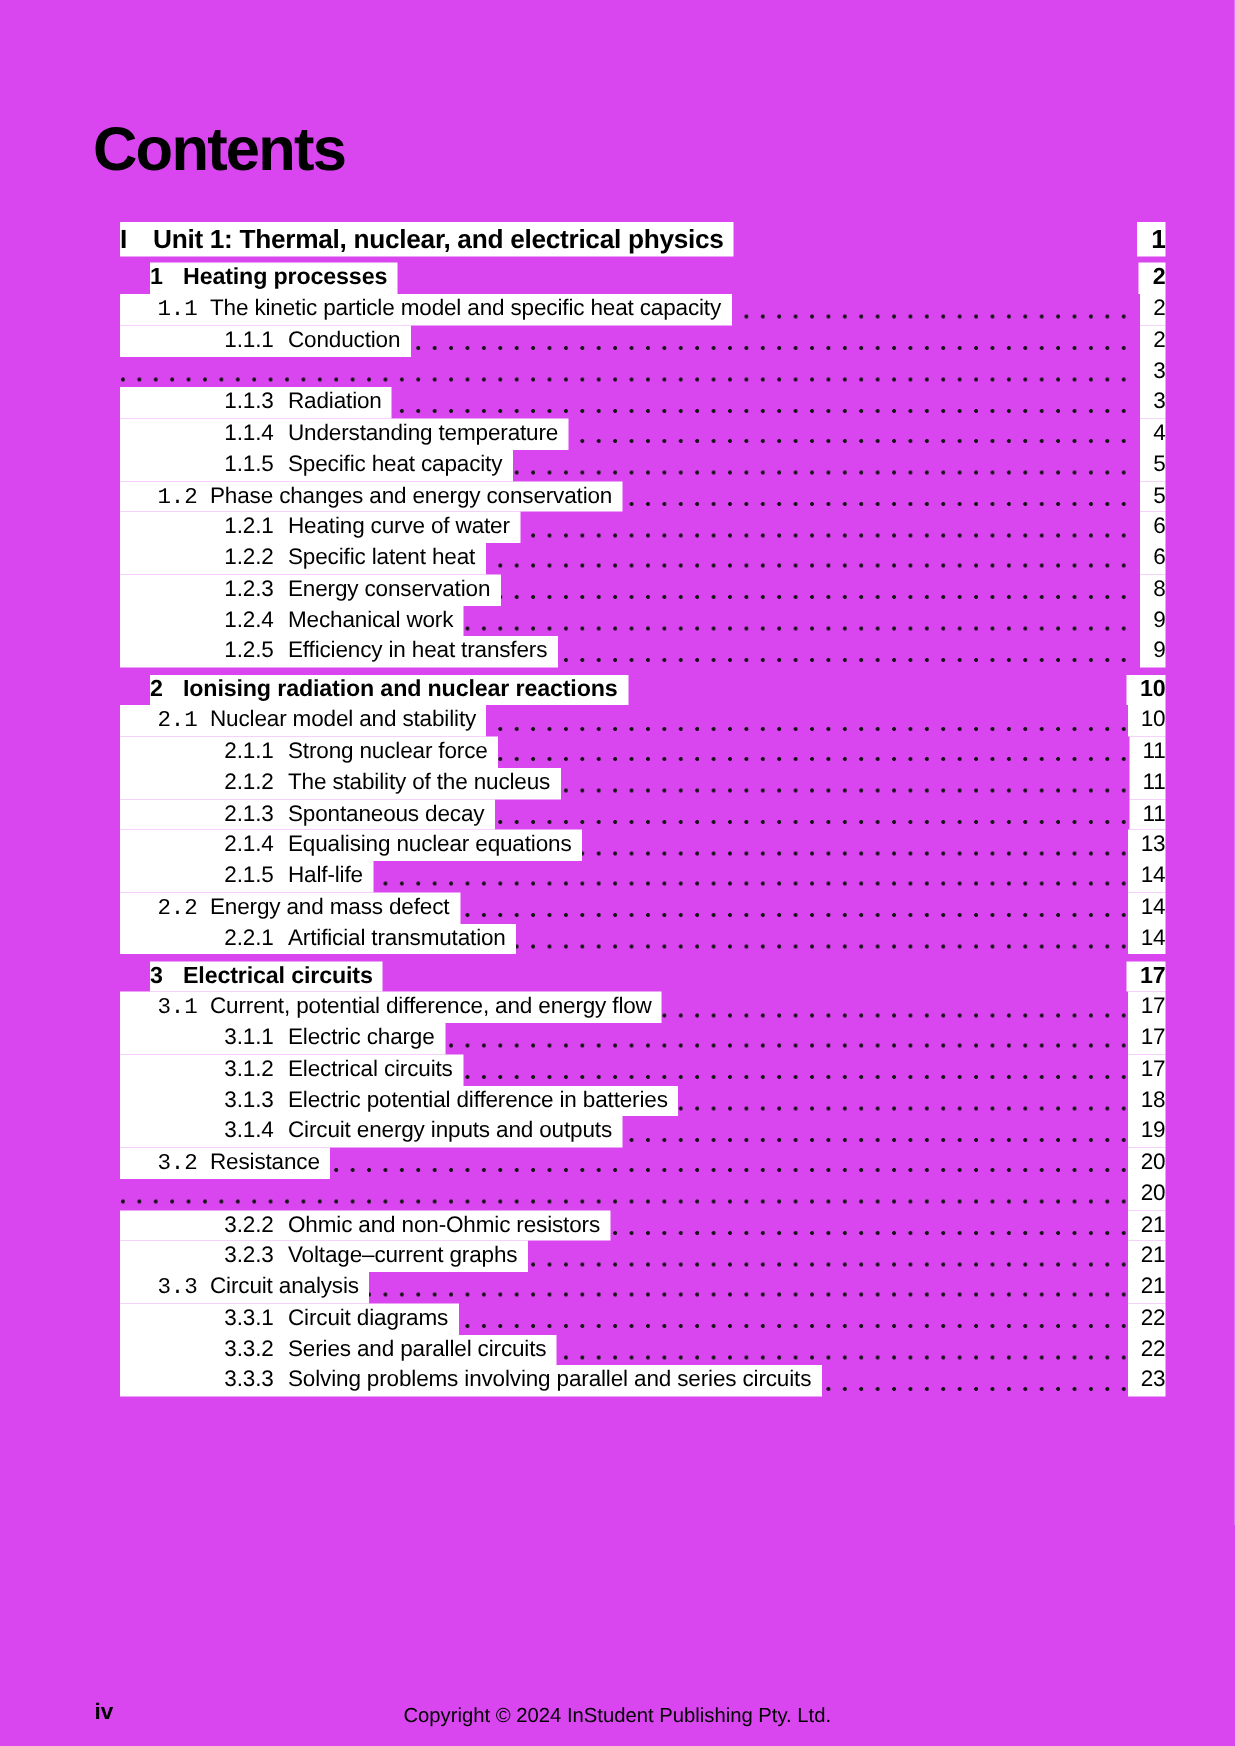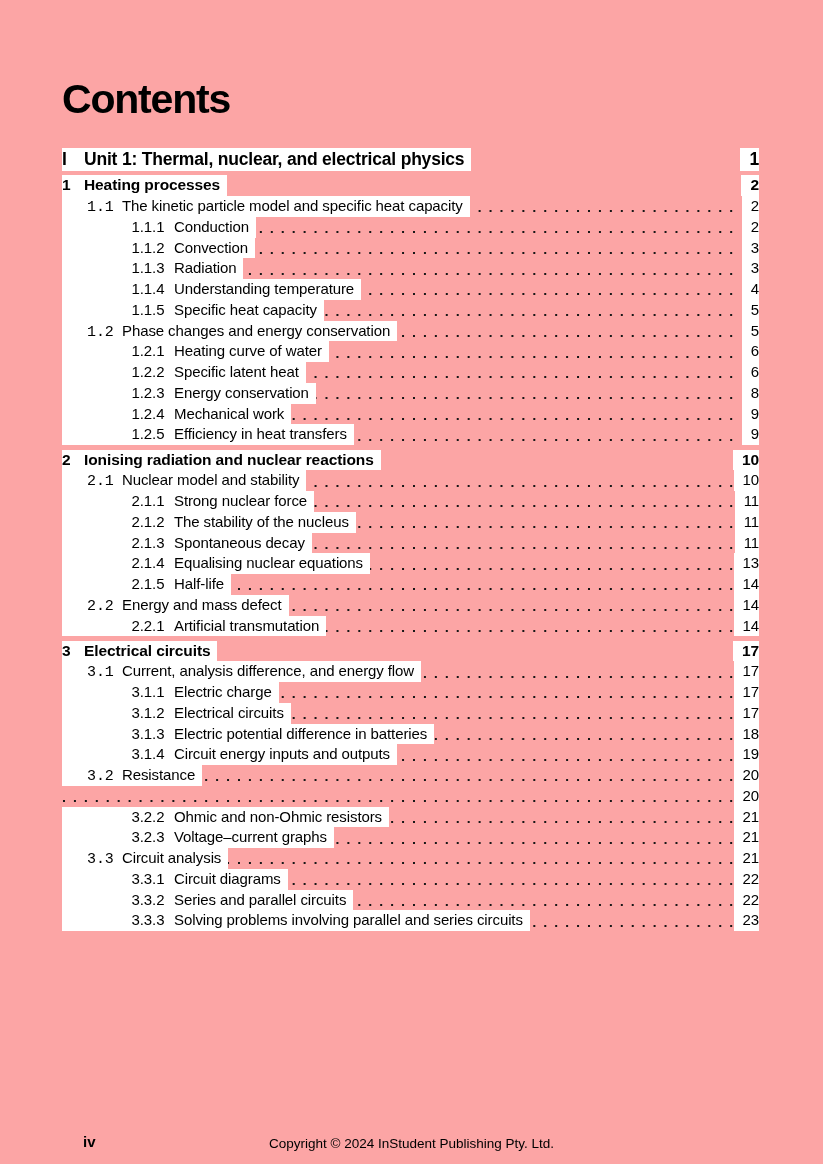--- a/index.html
+++ b/index.html
@@ -6,35 +6,35 @@
   body {
     width: 823px; height: 1164px;
     background: #ffffff;
     font-family: "Liberation Sans", "DejaVu Sans", sans-serif;
     color: #000000;
     overflow: hidden;
   }
   .page {
     position: relative;
     width: 823px; height: 1164px;
-    background: #fca5a5;
+    background: #d946ef;
   }
   .doc-title {
     position: absolute;
     top: 78px; left: 62px;
     margin: 0;
     font-size: 41px;
     line-height: 42px;
     font-weight: bold;
     letter-spacing: -1.2px;
     white-space: nowrap;
   }
   .toc {
     position: absolute;
-    left: 62px; top: 148px;
+    left: 80px; top: 148px;
     width: 697px;
     font-size: 15px;
     letter-spacing: -0.1px;
   }
   .row {
     position: relative;
     height: 20.75px;
     line-height: 20.75px;
     display: flex;
     white-space: nowrap;
@@ -67,38 +67,38 @@
     height: 23px;
     line-height: 23px;
     font-weight: bold;
     font-size: 17.5px;
     letter-spacing: -0.2px;
   }
   .row.chapter {
     font-weight: bold;
     font-size: 15.5px;
     margin-top: 4.4px;
+    margin-left: 20px;
   }
   .row.part .num, .row.chapter .num { width: 22px; }
   .row.section .cover { padding-left: 25px; }
   .row.section .num { width: 35px; font-family: Liberation Mono, monospace; }
   .row.subsection .cover { padding-left: 60px; }
   .row.subsection .num { width: 52px; text-align: center; }
   .footer {
     position: absolute;
     left: 63px; right: 63px; top: 1133px;
     height: 24px;
     font-size: 13.5px;
   }
   .folio {
     position: absolute;
     left: 0; top: 0;
     font-weight: bold;
     font-size: 15px;
-    margin-left: 20px;
   }
   .copyright {
     position: absolute;
     left: 50%; top: 3px;
     transform: translateX(-50%);
     white-space: nowrap;
   }
 </style>
 </head>
 <body>
@@ -118,21 +118,20 @@
         <span class="cover"><span class="num">1.1</span><span class="ttl">The kinetic particle model and specific heat capacity</span></span>
         <span class="dots"></span>
         <span class="pg">2</span>
       </div>
       <div class="row subsection">
         <span class="cover"><span class="num">1.1.1</span><span class="ttl">Conduction</span></span>
         <span class="dots"></span>
         <span class="pg">2</span>
       </div>
       <div class="row subsection">
-        <span class="cover"><span class="num">1.1.2</span><span class="ttl">Convection</span></span>
         <span class="dots"></span>
         <span class="pg">3</span>
       </div>
       <div class="row subsection">
         <span class="cover"><span class="num">1.1.3</span><span class="ttl">Radiation</span></span>
         <span class="dots"></span>
         <span class="pg">3</span>
       </div>
       <div class="row subsection">
         <span class="cover"><span class="num">1.1.4</span><span class="ttl">Understanding temperature</span></span>
@@ -216,21 +215,21 @@
       <div class="row subsection">
         <span class="cover"><span class="num">2.2.1</span><span class="ttl">Artificial transmutation</span></span>
         <span class="dots"></span>
         <span class="pg">14</span>
       </div>
       <div class="row chapter">
         <span class="cover"><span class="num">3</span><span class="ttl">Electrical circuits</span></span>
         <span class="pg">17</span>
       </div>
       <div class="row section">
-        <span class="cover"><span class="num">3.1</span><span class="ttl">Current, analysis difference, and energy flow</span></span>
+        <span class="cover"><span class="num">3.1</span><span class="ttl">Current, potential difference, and energy flow</span></span>
         <span class="dots"></span>
         <span class="pg">17</span>
       </div>
       <div class="row subsection">
         <span class="cover"><span class="num">3.1.1</span><span class="ttl">Electric charge</span></span>
         <span class="dots"></span>
         <span class="pg">17</span>
       </div>
       <div class="row subsection">
         <span class="cover"><span class="num">3.1.2</span><span class="ttl">Electrical circuits</span></span>

